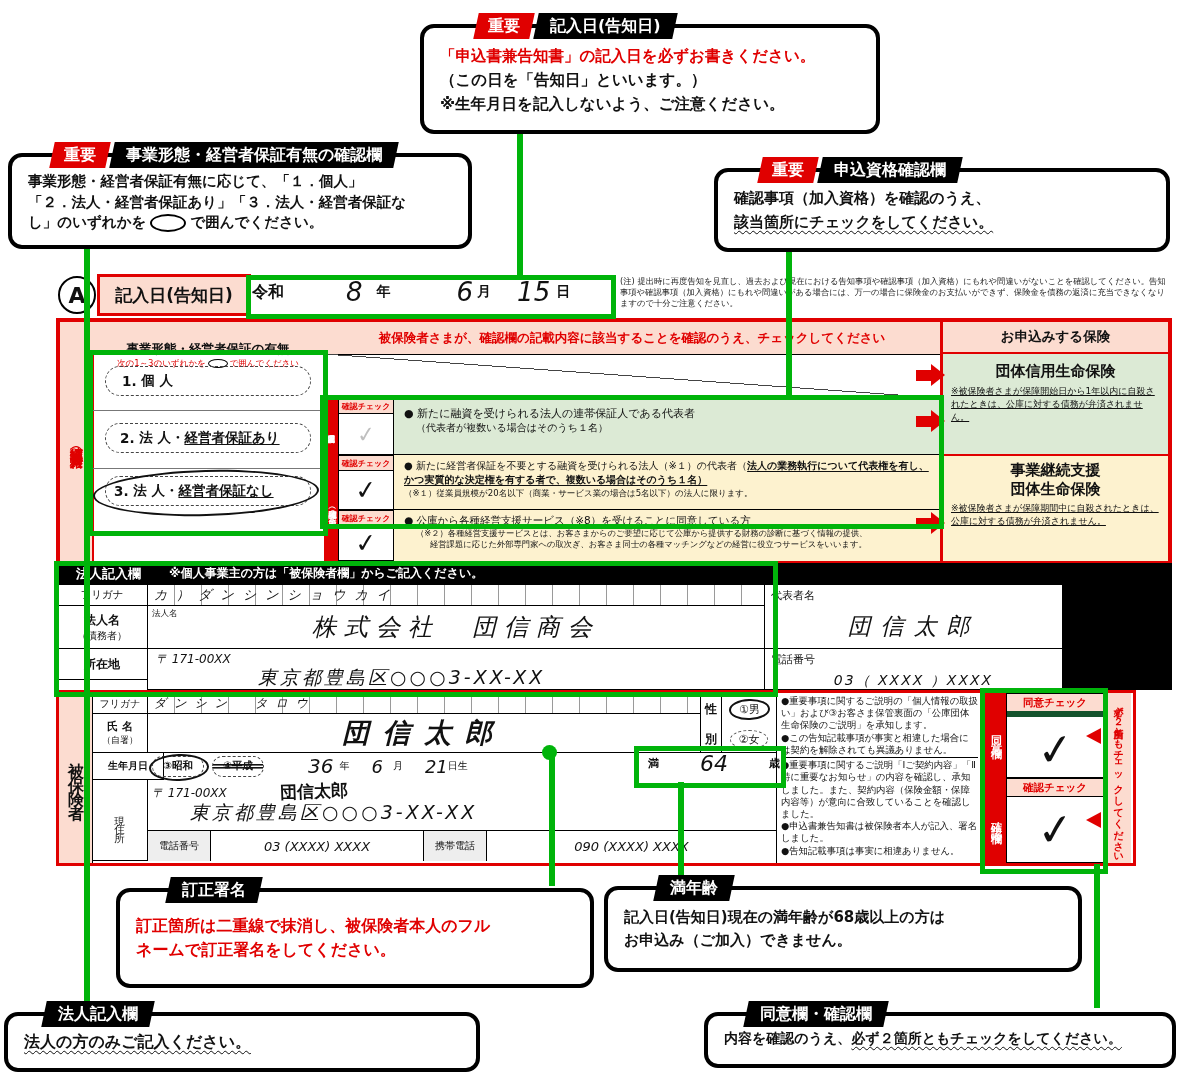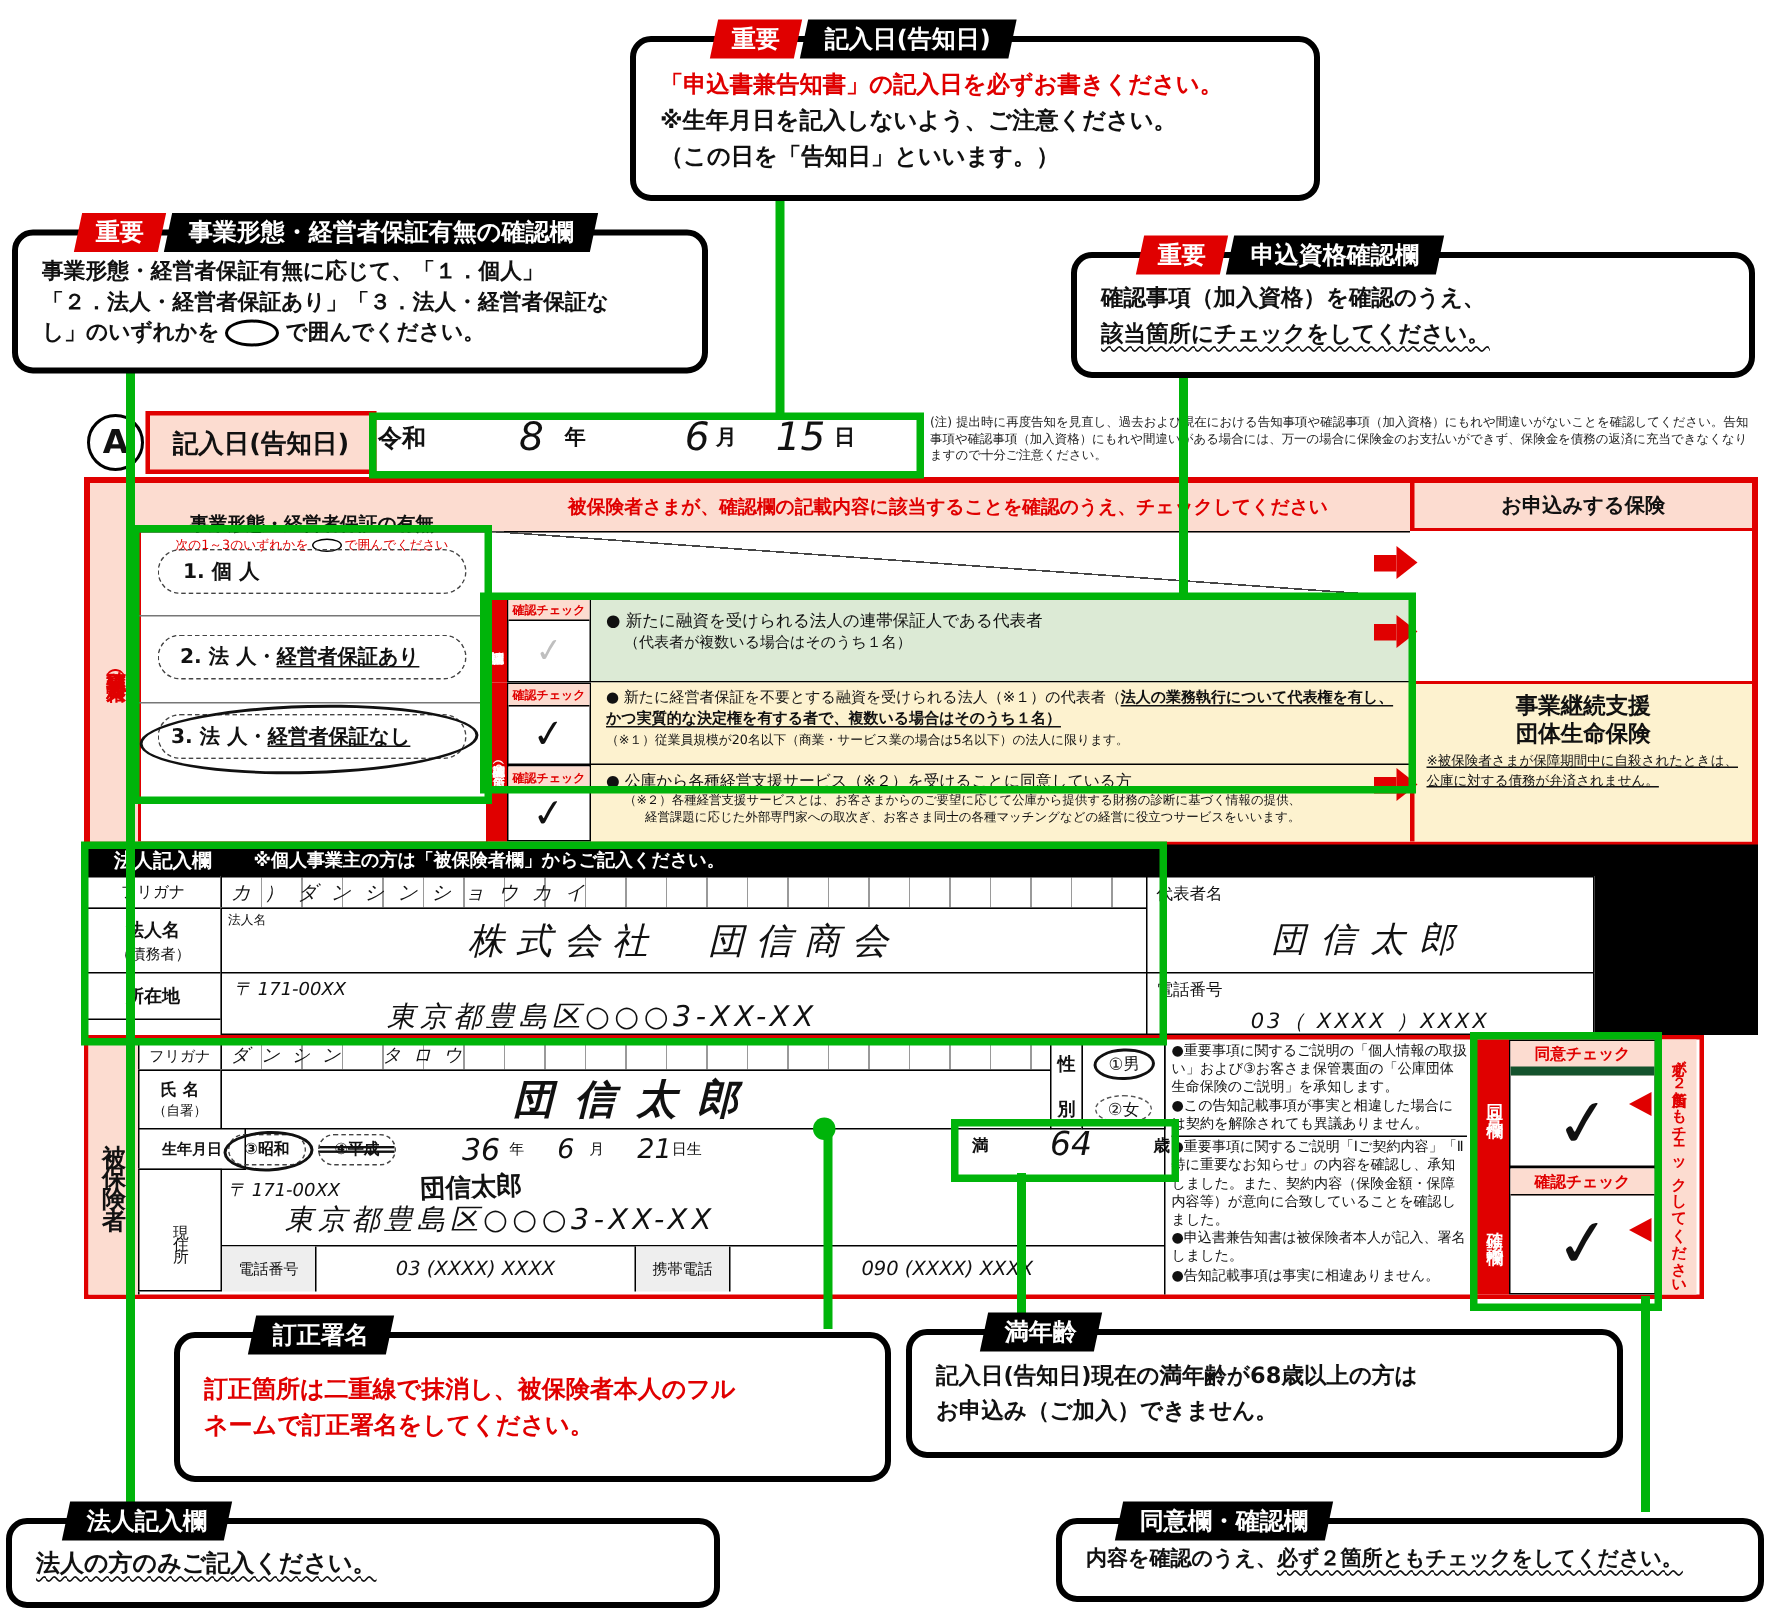--- a/index.html
+++ b/index.html
@@ -72,22 +72,22 @@
     <div class="tab" style="left:52px">
       <span class="tag">
           <span class="in">重要</span>
         </span>
       <span class="ttl">
           <span class="in">記入日(告知日)</span>
         </span>
     </div>
     <div class="cbody" style="font-size:15.5px;line-height:1.55;">
       <div class="redtx">「申込書兼告知書」の記入日を必ずお書きください。</div>
+      <div>（この日を「告知日」といいます。）</div>
       <div>※生年月日を記入しないよう、ご注意ください。</div>
-      <div>（この日を「告知日」といいます。）</div>
     </div>
   </div>
 
   <div class="callout" style="left:8px;top:153px;width:456px;height:88px">
     <div class="tab" style="left:40px">
       <span class="tag">
           <span class="in">重要</span>
         </span>
       <span class="ttl">
           <span class="in">事業形態・経営者保証有無の確認欄</span>
@@ -190,25 +190,29 @@
 
   <div class="abs rowgreen" style="left:394px;top:398px;width:546px;height:57px;border-bottom:1px solid #000;padding:8px 0 0 10px;box-sizing:border-box;z-index:5">
     <div style="font-size:11px">● 新たに融資を受けられる法人の連帯保証人である代表者</div>
     <div style="font-size:10px;padding-left:12px">（代表者が複数いる場合はそのうち１名）</div>
   </div>
   <div class="abs rowyellow" style="left:394px;top:455px;width:546px;height:55px;border-bottom:1px solid #000;padding:4px 0 0 10px;box-sizing:border-box;z-index:5">
     <div style="font-size:10px;line-height:1.35;width:530px"><span>● 新たに経営者保証を不要とする融資を受けられる法人（※１）の代表者（</span><u class="bold">法人の業務執行について代表権を有し、かつ実質的な決定権を有する者で、複数いる場合はそのうち１名）</u></div>
     <div style="font-size:8.5px;margin-top:2px">（※１）従業員規模が20名以下（商業・サービス業の場合は5名以下）の法人に限ります。</div>
   </div>
   <div class="abs rowyellow" style="left:394px;top:510px;width:546px;height:51px;padding:4px 0 0 10px;box-sizing:border-box;z-index:5">
-    <div style="font-size:10.5px">● 公庫から各種経営支援サービス（※２）を受けることに同意している方</div>
+    <div style="font-size:10.5px">● 公庫から各種経営支援サービス（※8）を受けることに同意している方</div>
     <div style="font-size:8.3px;padding-left:12px">（※２）各種経営支援サービスとは、お客さまからのご要望に応じて公庫から提供する財務の診断に基づく情報の提供、</div>
     <div style="font-size:8.3px;padding-left:26px">経営課題に応じた外部専門家への取次ぎ、お客さま同士の各種マッチングなどの経営に役立つサービスをいいます。</div>
   </div>
 
+  <div class="abs rowgreen" style="left:940px;top:354px;width:228px;height:100px;border-left:3px solid #e00000;box-sizing:border-box;z-index:5">
+    <div class="bold ctr" style="font-size:15px;margin-top:8px">団体信用生命保険</div>
+    <div style="font-size:9px;padding:4px 8px 0;line-height:1.45;text-decoration:underline">※被保険者さまが保障開始日から1年以内に自殺されたときは、公庫に対する債務が弁済されません。</div>
+  </div>
   <div class="abs rowyellow" style="left:940px;top:454px;width:228px;height:107px;border-left:3px solid #e00000;border-top:2px solid #e00000;box-sizing:border-box;z-index:5">
     <div class="bold ctr" style="font-size:15px;margin-top:5px">事業継続支援</div>
     <div class="bold ctr" style="font-size:15px">団体生命保険</div>
     <div style="font-size:9px;padding:3px 8px 0;line-height:1.45;text-decoration:underline">※被保険者さまが保障期間中に自殺されたときは、公庫に対する債務が弁済されません。</div>
   </div>
 
   <div class="arrow-r" style="left:916px;top:364px">
       <span class="bar"></span>
       <span class="tip"></span>
     </div>

